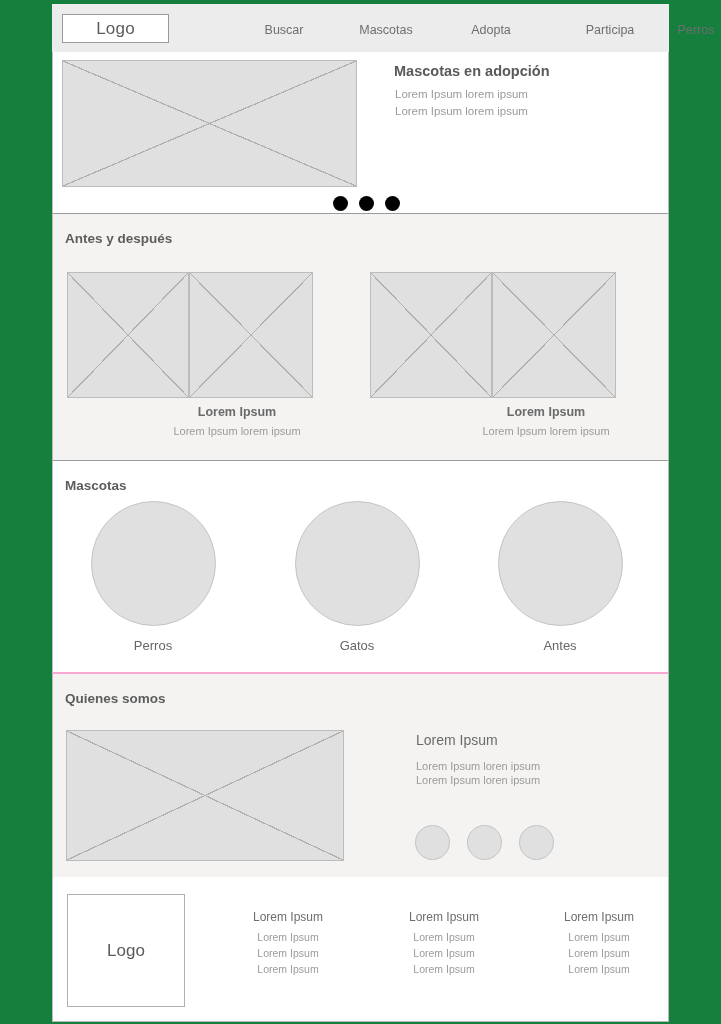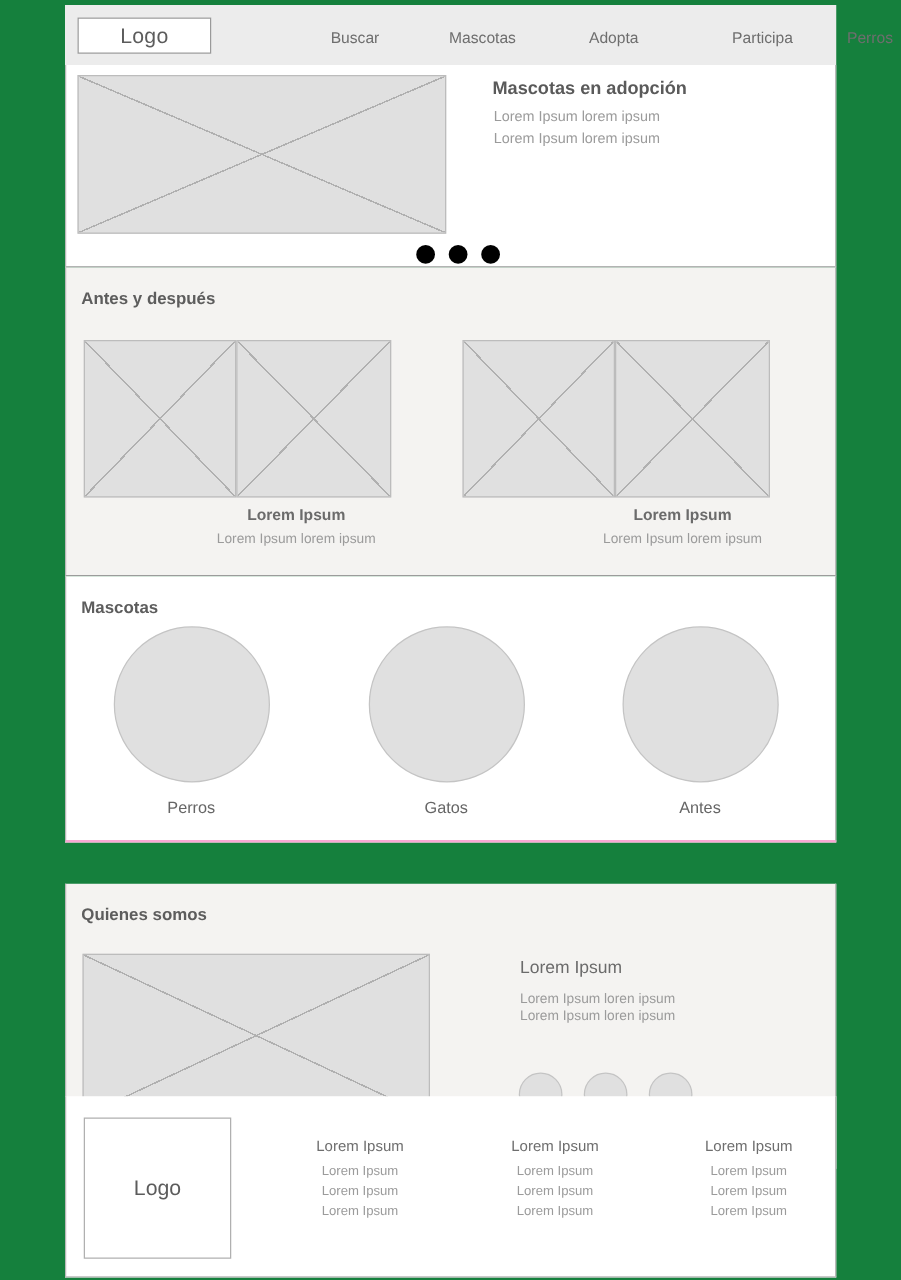--- a/index.html
+++ b/index.html
@@ -194,21 +194,20 @@
     white-space: nowrap;
     transform: translateX(-50%);
   }
 
   
   #quienes {
     top: 674px;
     height: 228px;
     background: #f4f3f1;
     border-bottom: 1px solid #9b9b9b;
-    margin-top: 33px;
   }
   #qs-img { left: 13px; top: 56px; width: 278px; height: 131px; }
   #qs-title {
     position: absolute;
     left: 363px;
     top: 58px;
     font-size: 14px;
     color: #6b6b6b;
     white-space: nowrap;
   }

